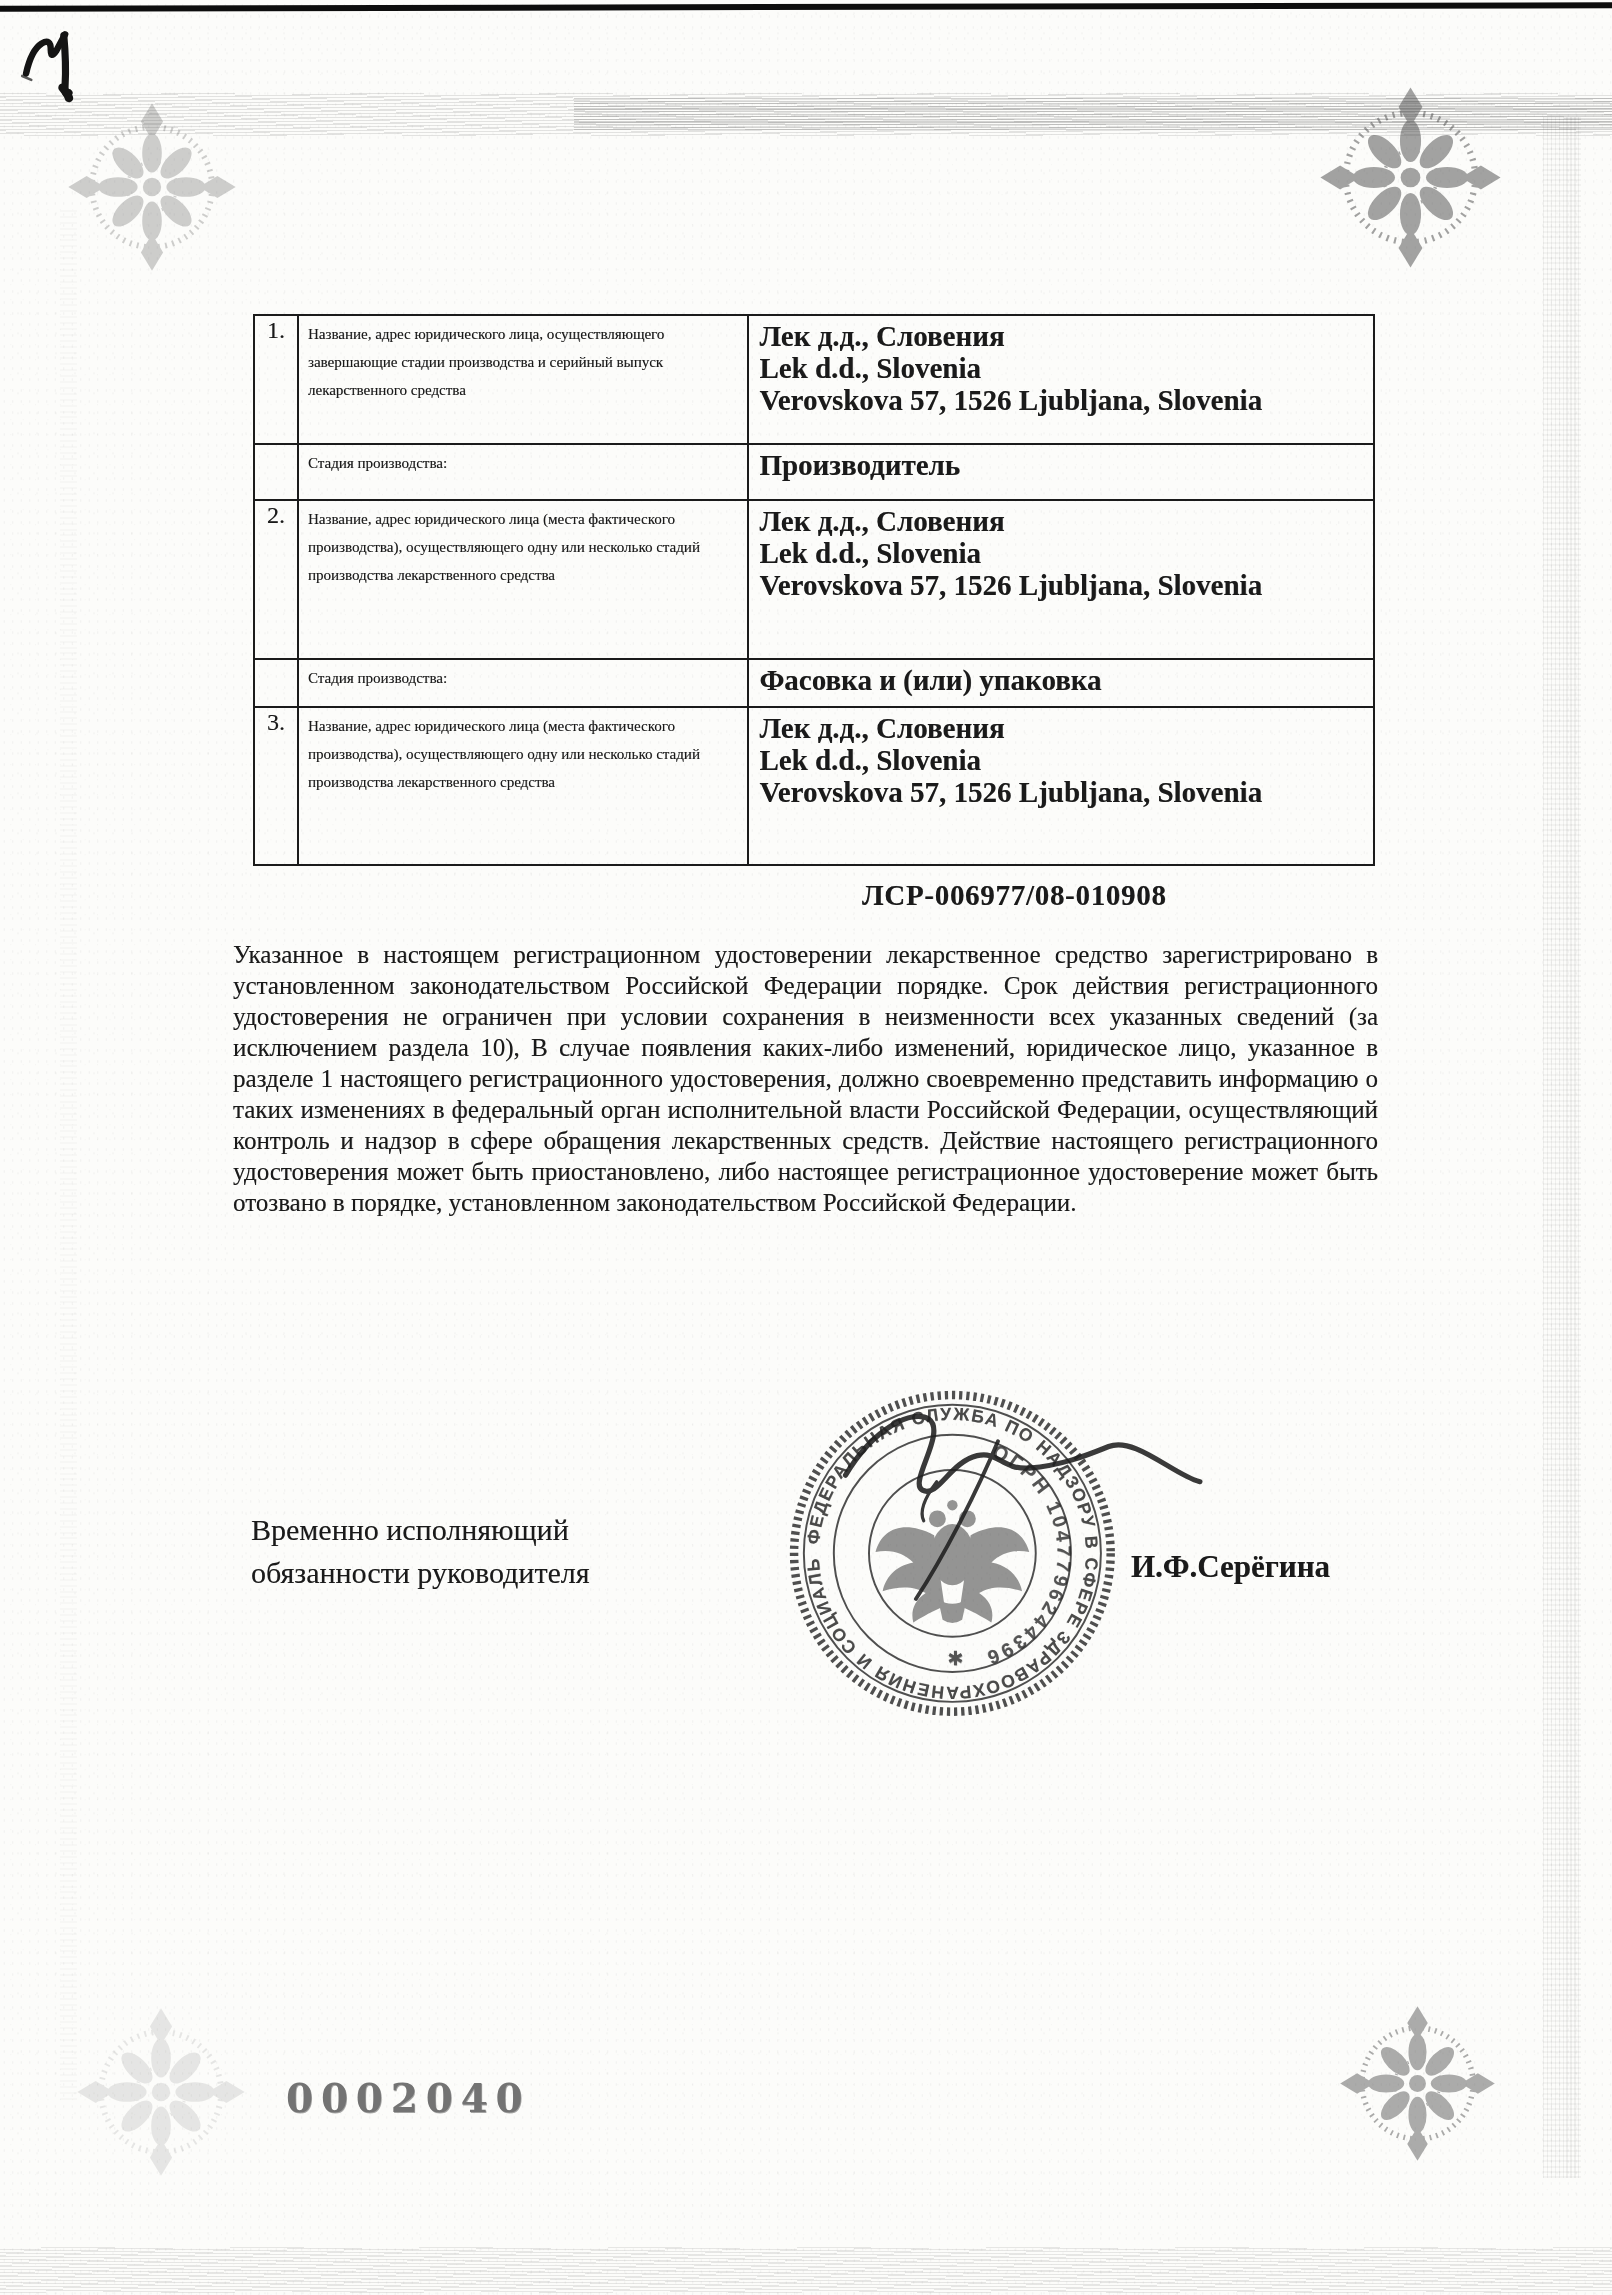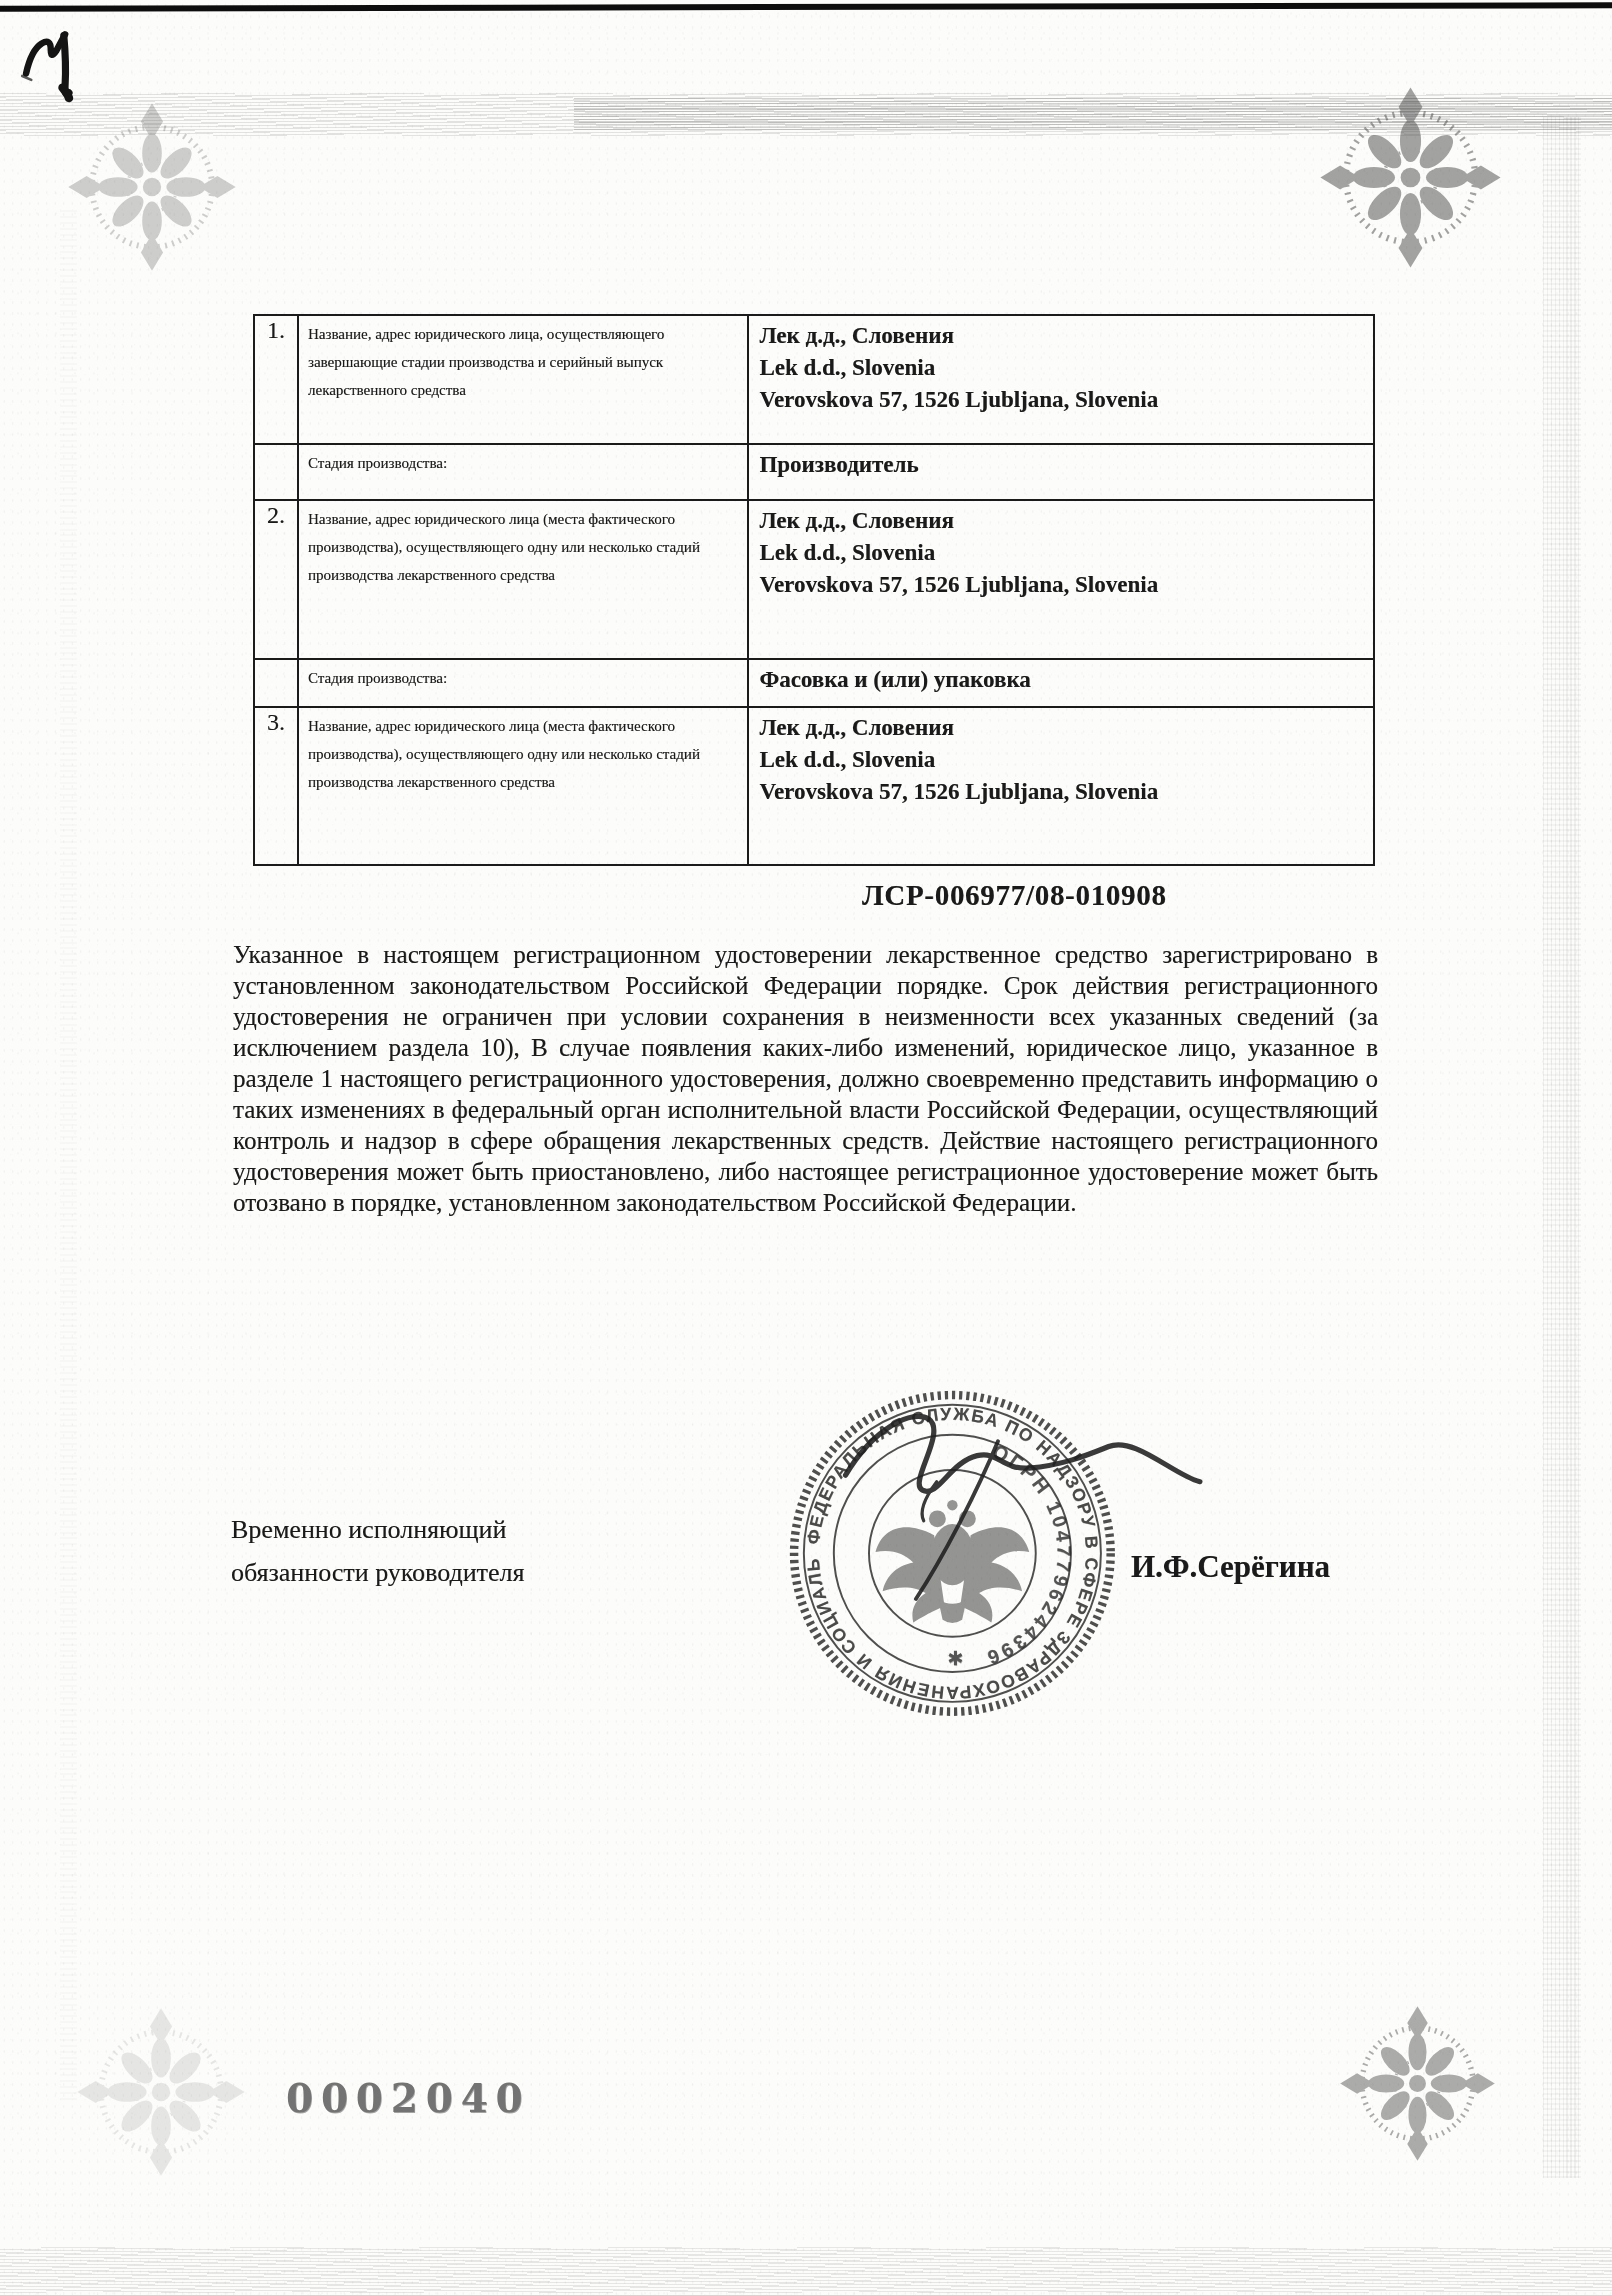--- a/index.html
+++ b/index.html
@@ -29,33 +29,33 @@
   .band-left{left:60px;top:209px;width:17px;height:1891px;opacity:.14;
     background:repeating-linear-gradient(0deg,rgba(0,0,0,.15) 0 2px,transparent 2px 5.9px);}
   .rosette{position:absolute;}
   .penmark{position:absolute;left:17px;top:25px;}
   
   table.mtable{position:absolute;left:253px;top:314px;border-collapse:collapse;
     table-layout:fixed;width:1120px;}
   table.mtable td{border:2px solid #1b1b1b;vertical-align:top;overflow:hidden;}
   td.num{text-align:center;vertical-align:middle;font-size:24px;}
   td.lbl{font-size:15px;line-height:28px;padding:3.9px 6.5px 2.6px 9px;}
-  td.val{font-size:23px;line-height:32px;font-weight:700;white-space:pre-line;padding:3.9px 6.5px 2.6px 10.4px;margin-top:26px;}
+  td.val{font-size:29px;line-height:32px;font-weight:700;white-space:pre-line;padding:3.9px 6.5px 2.6px 10.4px;margin-top:26px;}
   tr.h1 td{height:121px;} tr.h2 td{height:47px;} tr.h3 td{height:151px;}
   tr.h4 td{height:39px;} tr.h5 td{height:150px;}
   td.stage-lbl{font-weight:400;}
   
   .sec10-heading{position:absolute;left:249px;top:839px;width:496px;font-size:27px;line-height:39px;
     font-weight:700;white-space:pre-line;}
   .sec10-number{position:absolute;left:862px;top:879px;font-size:29px;font-weight:600;letter-spacing:0.7px;}
   .para{position:absolute;left:233px;width:1145px;margin:0;font-size:25px;line-height:31px;
     text-align:justify;}
   .para-main{top:939px;}
   .para-liability{top:1273px;font-weight:700;}
-  .sig-title{position:absolute;left:231px;top:1508px;font-size:26px;line-height:43px;white-space:pre-line;}
+  .sig-title{position:absolute;left:251px;top:1508px;font-size:30px;line-height:43px;white-space:pre-line;}
   .sig-name{position:absolute;left:1131px;top:1549px;font-size:31px;font-weight:600;}
   .stamp{position:absolute;left:783px;top:1384px;}
   .serial{position:absolute;left:286px;top:2075px;font-family:"DejaVu Serif",serif;font-size:39px;
     font-weight:700;letter-spacing:7.8px;color:#737373;text-shadow:0.7px 0.7px 0 rgba(0,0,0,.35);}
 </style>
 </head>
 <body>
 
 <div class="page">
 

